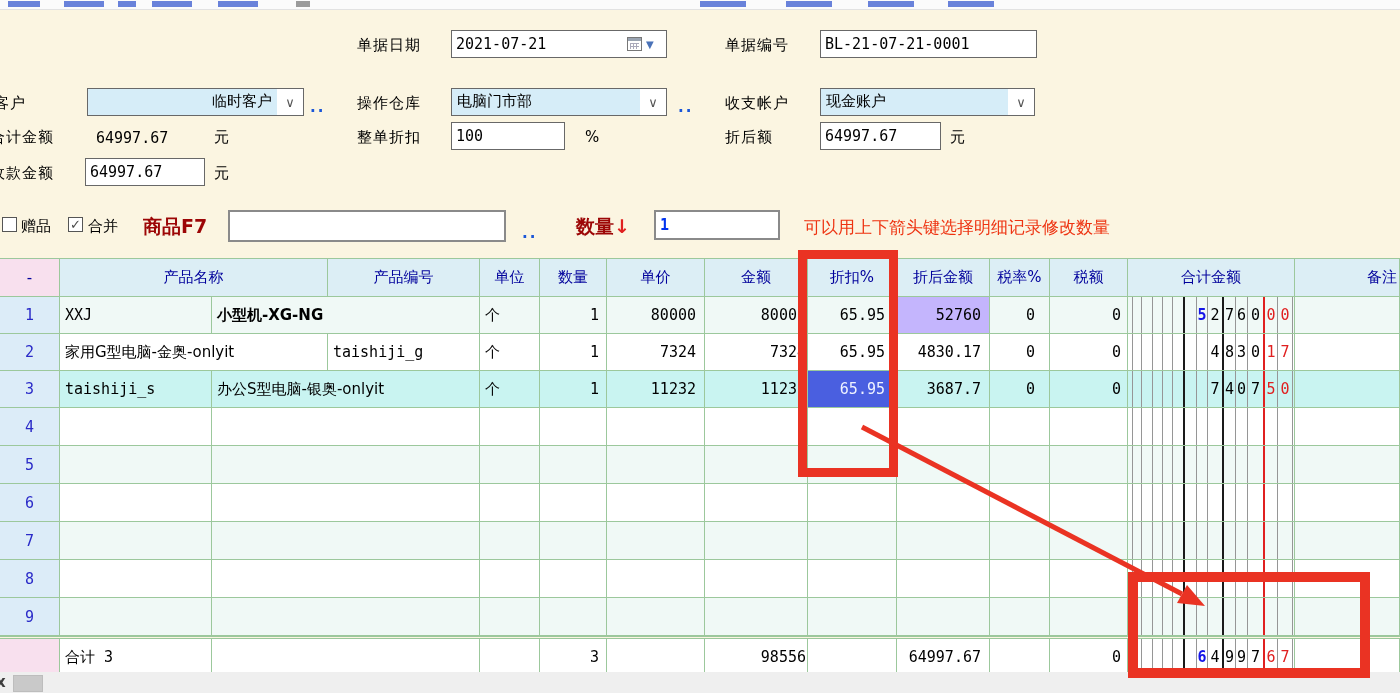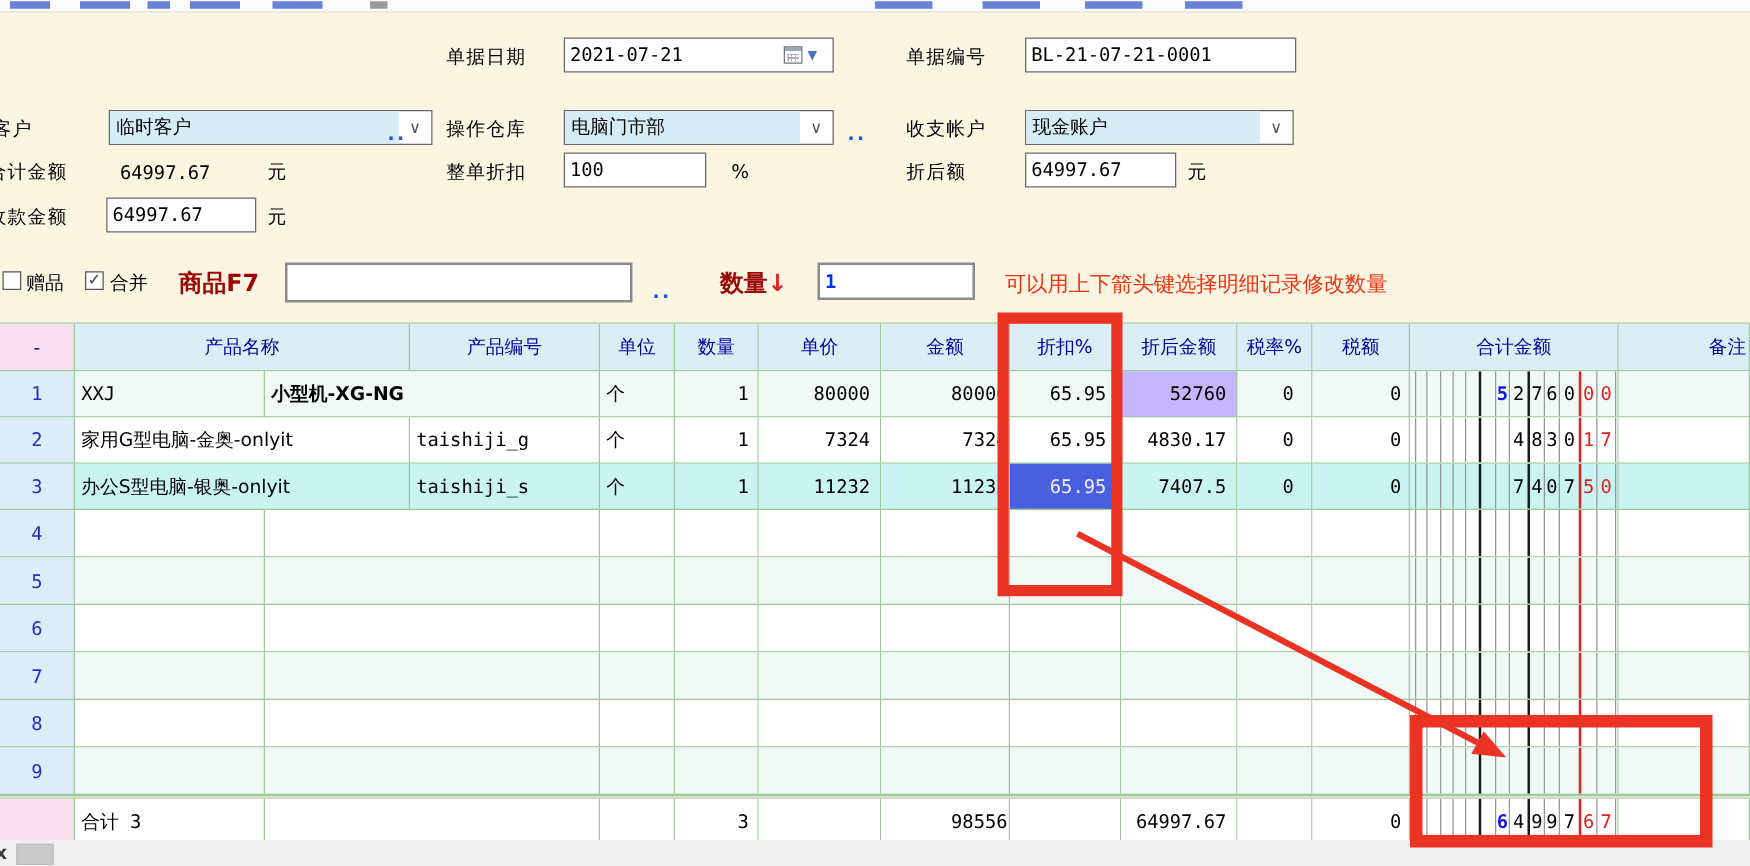--- a/index.html
+++ b/index.html
@@ -94,21 +94,21 @@
   <input class="tbox" style="left: 451px; top: 30px; width: 216px; height: 28px;" value="2021-07-21">
   <div class="dateextras" style="left:627px;top:37px;">
     <span class="cal"></span>
     <span class="dar">▼</span>
   </div>
 
   <div class="lbl" style="left:725px;top:36px;">单据编号</div>
   <input class="tbox" style="left: 820px; top: 30px; width: 217px; height: 28px;" value="BL-21-07-21-0001">
 
   <div class="lbl" style="left:-6px;top:94px;">客户</div>
-  <div class="combo" style="left:87px;top:88px;width:259px;height:28px;">
+  <div class="combo" style="left:87px;top:88px;width:217px;height:28px;text-align:right;">
     <span class="cval">临时客户</span>
     <span class="carr">∨</span>
   </div>
   <div class="dots" style="left:310px;top:98px;">..</div>
 
   <div class="lbl" style="left:357px;top:94px;">操作仓库</div>
   <div class="combo" style="left:451px;top:88px;width:216px;height:28px;">
     <span class="cval">电脑门市部</span>
     <span class="carr">∨</span>
   </div>
@@ -225,28 +225,28 @@
             <span class="lsub" style="width: 12px;">3</span>
             <span class="lsub red" style="width: 17px;">0</span>
             <span class="lsub dred" style="width: 13px;">1</span>
             <span class="lsub dred" style="width: 15px;">7</span>
           </div>
         </div>
         <div class="gcell num" style="width: 105px; background: rgb(255, 255, 255); padding-right: 5px;"></div>
       </div>
       <div class="grow r37">
         <div class="gcell numcell" style="width: 60px;">3</div>
+        <div class="gcell txt code" style="width: 152px; background: rgb(201, 244, 241);">taishiji_s</div>
         <div class="gcell txt" style="width: 268px; background: rgb(201, 244, 241);">办公S型电脑-银奥-onlyit</div>
-        <div class="gcell txt code" style="width: 152px; background: rgb(201, 244, 241);">taishiji_s</div>
         <div class="gcell txt code" style="width: 60px; background: rgb(201, 244, 241);">个</div>
         <div class="gcell num" style="width: 67px; background: rgb(201, 244, 241); padding-right: 7px;">1</div>
         <div class="gcell num" style="width: 98px; background: rgb(201, 244, 241); padding-right: 8px;">11232</div>
         <div class="gcell num" style="width: 103px; background: rgb(201, 244, 241); padding-right: 1px;">11232</div>
         <div class="gcell num selcell" style="width: 89px; background: rgb(201, 244, 241); padding-right: 11px;">65.95</div>
-        <div class="gcell num" style="width: 93px; background: rgb(201, 244, 241); padding-right: 8px;">7407.5</div>
+        <div class="gcell num" style="width: 93px; background: rgb(201, 244, 241); padding-right: 8px;">3687.7</div>
         <div class="gcell num" style="width: 60px; background: rgb(201, 244, 241); padding-right: 14px;">0</div>
         <div class="gcell num" style="width: 78px; background: rgb(201, 244, 241); padding-right: 6px;">0</div>
         <div class="gcell ledger" style="width: 167px; background: rgb(201, 244, 241);">
           <div class="lwrap">
             <span class="lsub lfirst" style="width: 10px;"></span>
             <span class="lsub" style="width: 11px;"></span>
             <span class="lsub" style="width: 10px;"></span>
             <span class="lsub" style="width: 10px;"></span>
             <span class="lsub black" style="width: 12px;"></span>
             <span class="lsub" style="width: 12px;"></span>

